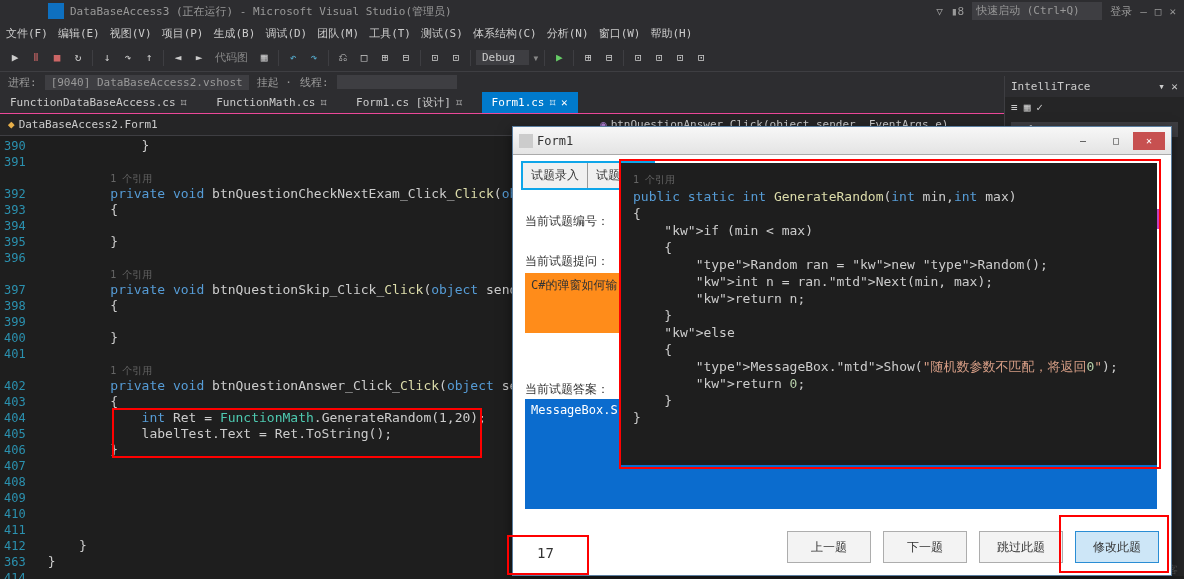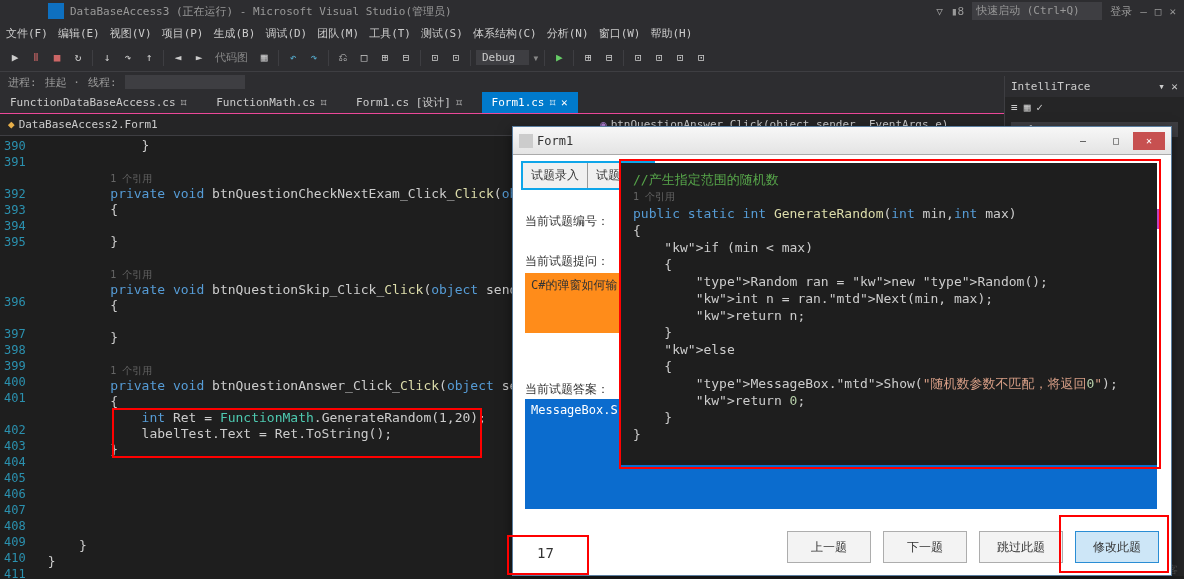--- a/index.html
+++ b/index.html
@@ -123,20 +123,21 @@
   <span class="tbtn">⊟</span>
   <span class="tsep"></span>
   <span class="tbtn">⊡</span>
   <span class="tbtn">⊡</span>
   <span class="tbtn">⊡</span>
   <span class="tbtn">⊡</span>
 </div>
 
 <div class="process">
   <span>进程:</span>
+  <span style="background:#3e3e42;padding:1px 6px">[9040] DataBaseAccess2.vshost</span>
   <span>挂起 ·</span>
   <span>线程:</span>
   <span style="background:#3e3e42;width:120px;height:14px"></span>
 </div>
 
 <div class="tabs" id="doctabs">
     <div class="tab">
       <span>FunctionDataBaseAccess.cs</span> 
       <span style="opacity:.7">⯏</span>
     </div>
@@ -168,21 +169,21 @@
 
 <div class="editor">
   <div class="gutter" id="gutter">
       <div style="height: 16px;">390</div>
       <div style="height: 16px; text-align: center;">391</div>
       <div style="height: 16px;"></div>
       <div style="height: 16px;">392</div>
       <div style="height: 16px;">393</div>
       <div style="height: 16px;">394</div>
       <div style="height: 16px;">395</div>
-      <div style="height: 16px; margin-top: 44px;">396</div>
+      <div style="height: 16px;">396</div>
       <div style="height: 16px;"></div>
       <div style="height: 16px;">397</div>
       <div style="height: 16px;">398</div>
       <div style="height: 16px;">399</div>
       <div style="height: 16px;">400</div>
       <div style="height: 16px;">401</div>
       <div style="height: 16px;"></div>
       <div style="height: 16px;">402</div>
       <div style="height: 16px;">403</div>
       <div style="height: 16px;">404</div>
@@ -269,21 +270,20 @@
     <div class="bluebox"><span>MessageBox.S</span></div>
     <div class="outlabel">17</div>
     <div class="btnrow">
       <div class="fbtn">上一题</div>
       <div class="fbtn">下一题</div>
       <div class="fbtn">跳过此题</div>
       <div class="fbtn hot">修改此题</div>
     </div>
 
     <div class="popup" id="popup">
-        <div class="cmt">//产生指定范围的随机数</div>
         <div class="ref">1 个引用</div>
         <div><span class="kw">public static int</span> <span class="mtd">GenerateRandom</span>(<span class="kw">int</span> min,<span class="kw">int</span> max)</div>
         <div style="white-space:pre">{</div>
         <div style="white-space:pre">    <span class="&lt;span">"kw"</span>&gt;if (min &lt; max)</div>
         <div style="white-space:pre">    {</div>
         <div style="white-space:pre">        <span class="&lt;span">"type"</span>&gt;Random ran = <span class="&lt;span">"kw"</span>&gt;new <span class="&lt;span">"type"</span>&gt;Random();</div>
         <div style="white-space:pre">        <span class="&lt;span">"kw"</span>&gt;int n = ran.<span class="&lt;span">"mtd"</span>&gt;Next(min, max);</div>
         <div style="white-space:pre">        <span class="&lt;span">"kw"</span>&gt;return n;</div>
         <div style="white-space:pre">    }</div>
         <div style="white-space:pre">    <span class="&lt;span">"kw"</span>&gt;else</div>

